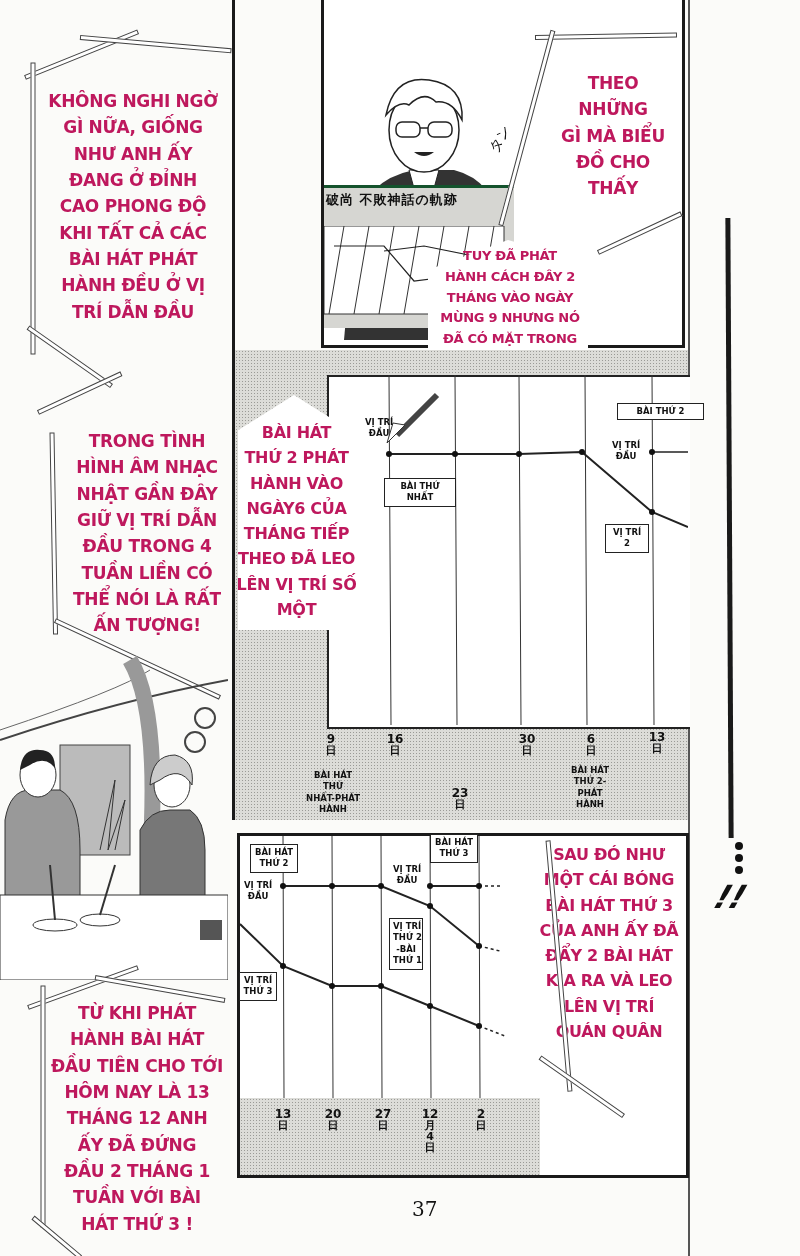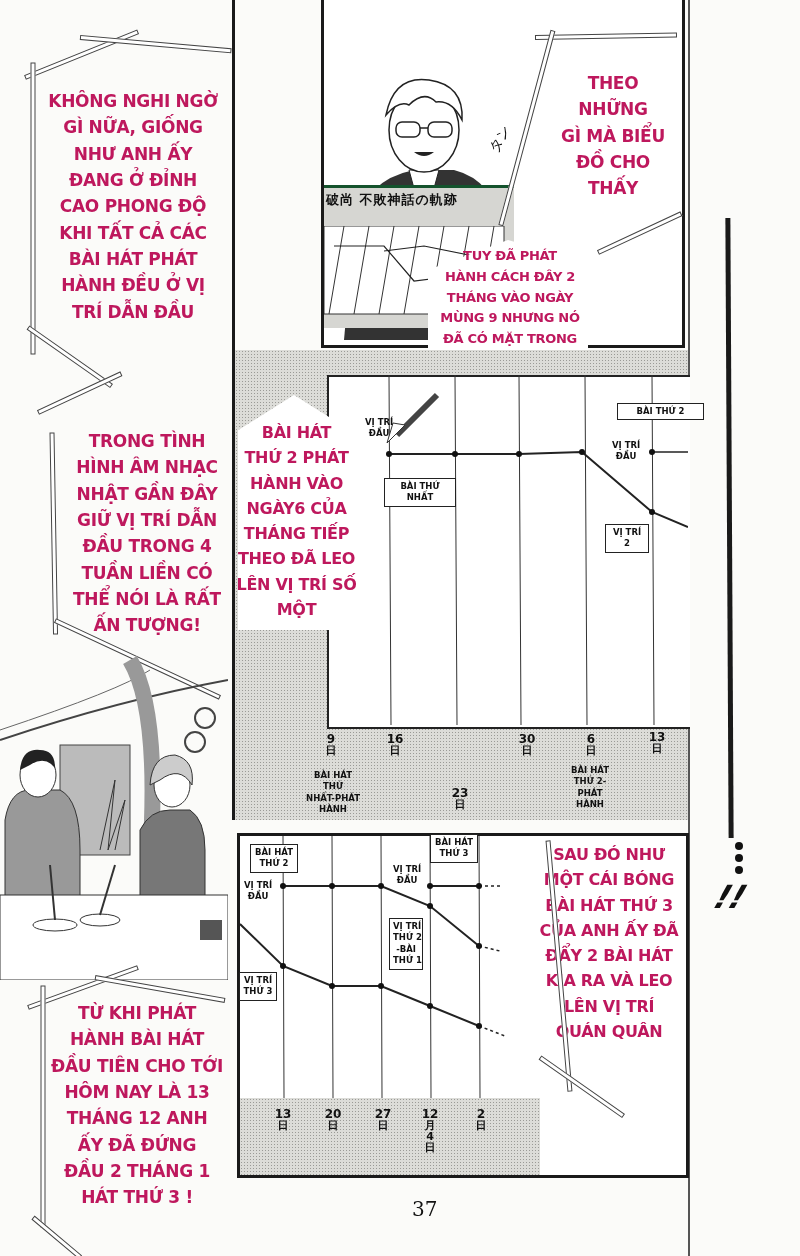--- a/index.html
+++ b/index.html
@@ -279,20 +279,21 @@
 <div class="abs" style="left:716px;top:878px;font-size:32px;font-weight:bold;font-style:italic;transform:skewX(-20deg);">!!</div>
 
 <div class="bubble" style="left:42px;top:1000px;width:190px;">
   <div>TỪ KHI PHÁT</div>
   <div>HÀNH BÀI HÁT</div>
   <div>ĐẦU TIÊN CHO TỚI</div>
   <div>HÔM NAY LÀ 13</div>
   <div>THÁNG 12 ANH</div>
   <div>ẤY ĐÃ ĐỨNG</div>
   <div>ĐẦU 2 THÁNG 1</div>
+  <div>TUẦN VỚI BÀI</div>
   <div>HÁT THỨ 3 !</div>
 </div>
 <div class="stick" style="left:28px;top:1005px;width:115px;transform:rotate(-20deg);"></div>
 <div class="stick" style="left:95px;top:975px;width:130px;transform:rotate(10deg);"></div>
 <div class="stick" style="left:43px;top:983px;width:240px;transform:rotate(90deg);"></div>
 <div class="stick" style="left:33px;top:1215px;width:60px;transform:rotate(40deg);"></div>
 
 <div class="page-num" style="left:412px;top:1184px;">37</div>
 
 </body></html>

